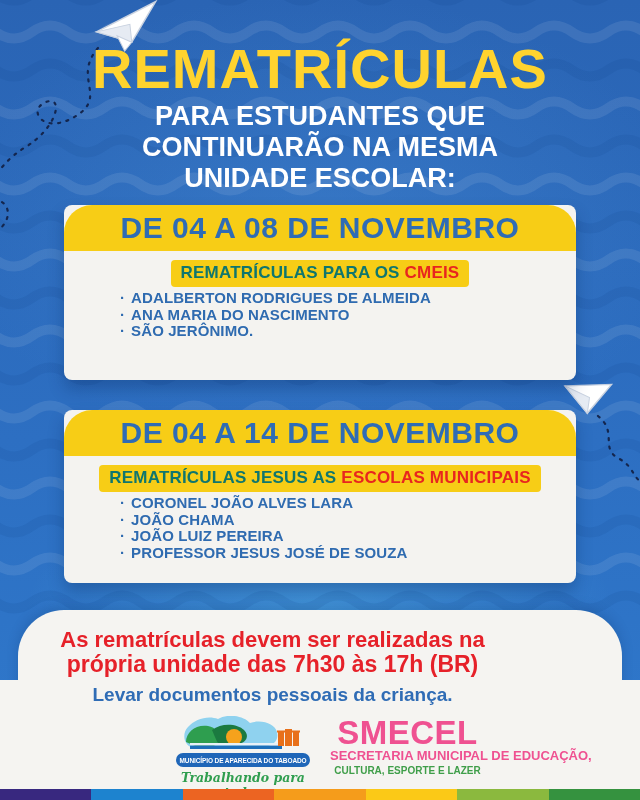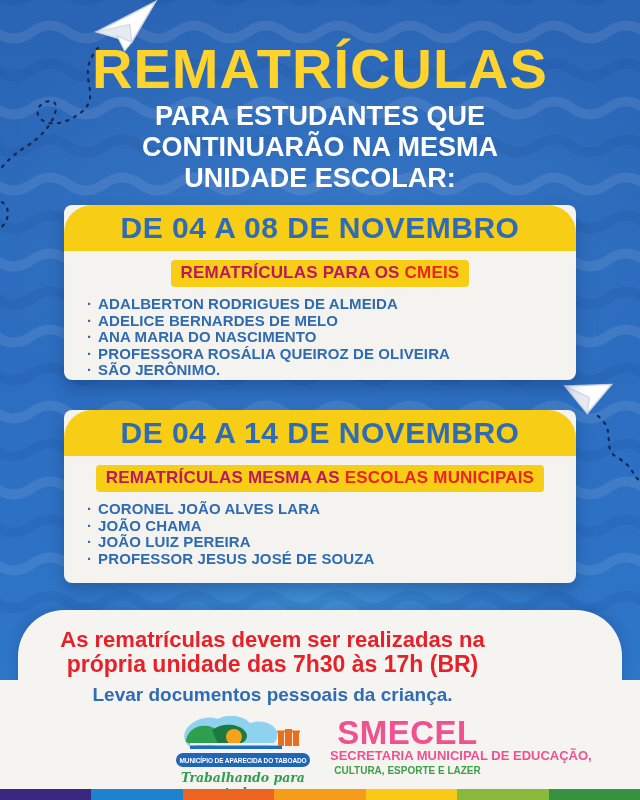--- a/index.html
+++ b/index.html
@@ -36,23 +36,23 @@
     height:46px; background:#f7cd16; border-radius:28px 28px 0 0;
     display:flex; align-items:center; justify-content:center;
     color:#2f6cb5; font-size:30px; font-weight:800; letter-spacing:0.5px;
   }
   .card-body { padding:9px 0 0 0; }
   .pill-row { text-align:center; }
   .pill {
     display:inline-block; background:#f7cd16; border-radius:4px;
     padding:3px 10px 4px 10px; font-size:17px; font-weight:800; letter-spacing:0.2px;
   }
-  .pill .lbl-blue { color:#be185d; }
+  .pill .lbl-blue { color:#0f766e; }
   .pill .lbl-red  { color:#e8251f; }
-  ul.school-list { list-style:none; margin-top:9px; padding-left:23px; }
+  ul.school-list { list-style:none; margin-top:3px; padding-left:56px; }
   ul.school-list li {
     color:#2f6bb0; font-size:15px; font-weight:800; line-height:16.5px;
     letter-spacing:0.1px;
   }
   ul.school-list li::before { content:"·"; margin-right:6px; font-weight:800; }
 
   .sheet-round {
     position:absolute; left:18px; right:18px; top:610px; bottom:0; z-index:2;
     background:#f5f4f1; border-radius:46px 46px 0 0;
     box-shadow:0 -4px 12px rgba(8,38,90,0.18);
@@ -133,33 +133,31 @@
   </div>
 
   <div class="card card1">
     <div class="card-band">DE 04 A 08 DE NOVEMBRO</div>
     <div class="card-body">
       <div class="pill-row">
         <span class="pill"><span class="lbl-blue">REMATRÍCULAS PARA OS </span><span class="lbl-red">CMEIS</span></span>
       </div>
       <ul class="school-list">
           <li>ADALBERTON RODRIGUES DE ALMEIDA</li>
-          <li>ADELICE BERNARDES DE MELO</li>
           <li>ANA MARIA DO NASCIMENTO</li>
-          <li>PROFESSORA ROSÁLIA QUEIROZ DE OLIVEIRA</li>
           <li>SÃO JERÔNIMO.</li>
         </ul>
     </div>
   </div>
 
   <div class="card card2">
     <div class="card-band">DE 04 A 14 DE NOVEMBRO</div>
     <div class="card-body">
       <div class="pill-row">
-        <span class="pill"><span class="lbl-blue">REMATRÍCULAS MESMA AS </span><span class="lbl-red">ESCOLAS MUNICIPAIS</span></span>
+        <span class="pill"><span class="lbl-blue">REMATRÍCULAS JESUS AS </span><span class="lbl-red">ESCOLAS MUNICIPAIS</span></span>
       </div>
       <ul class="school-list">
           <li>CORONEL JOÃO ALVES LARA</li>
           <li>JOÃO CHAMA</li>
           <li>JOÃO LUIZ PEREIRA</li>
           <li>PROFESSOR JESUS JOSÉ DE SOUZA</li>
         </ul>
     </div>
   </div>
 

